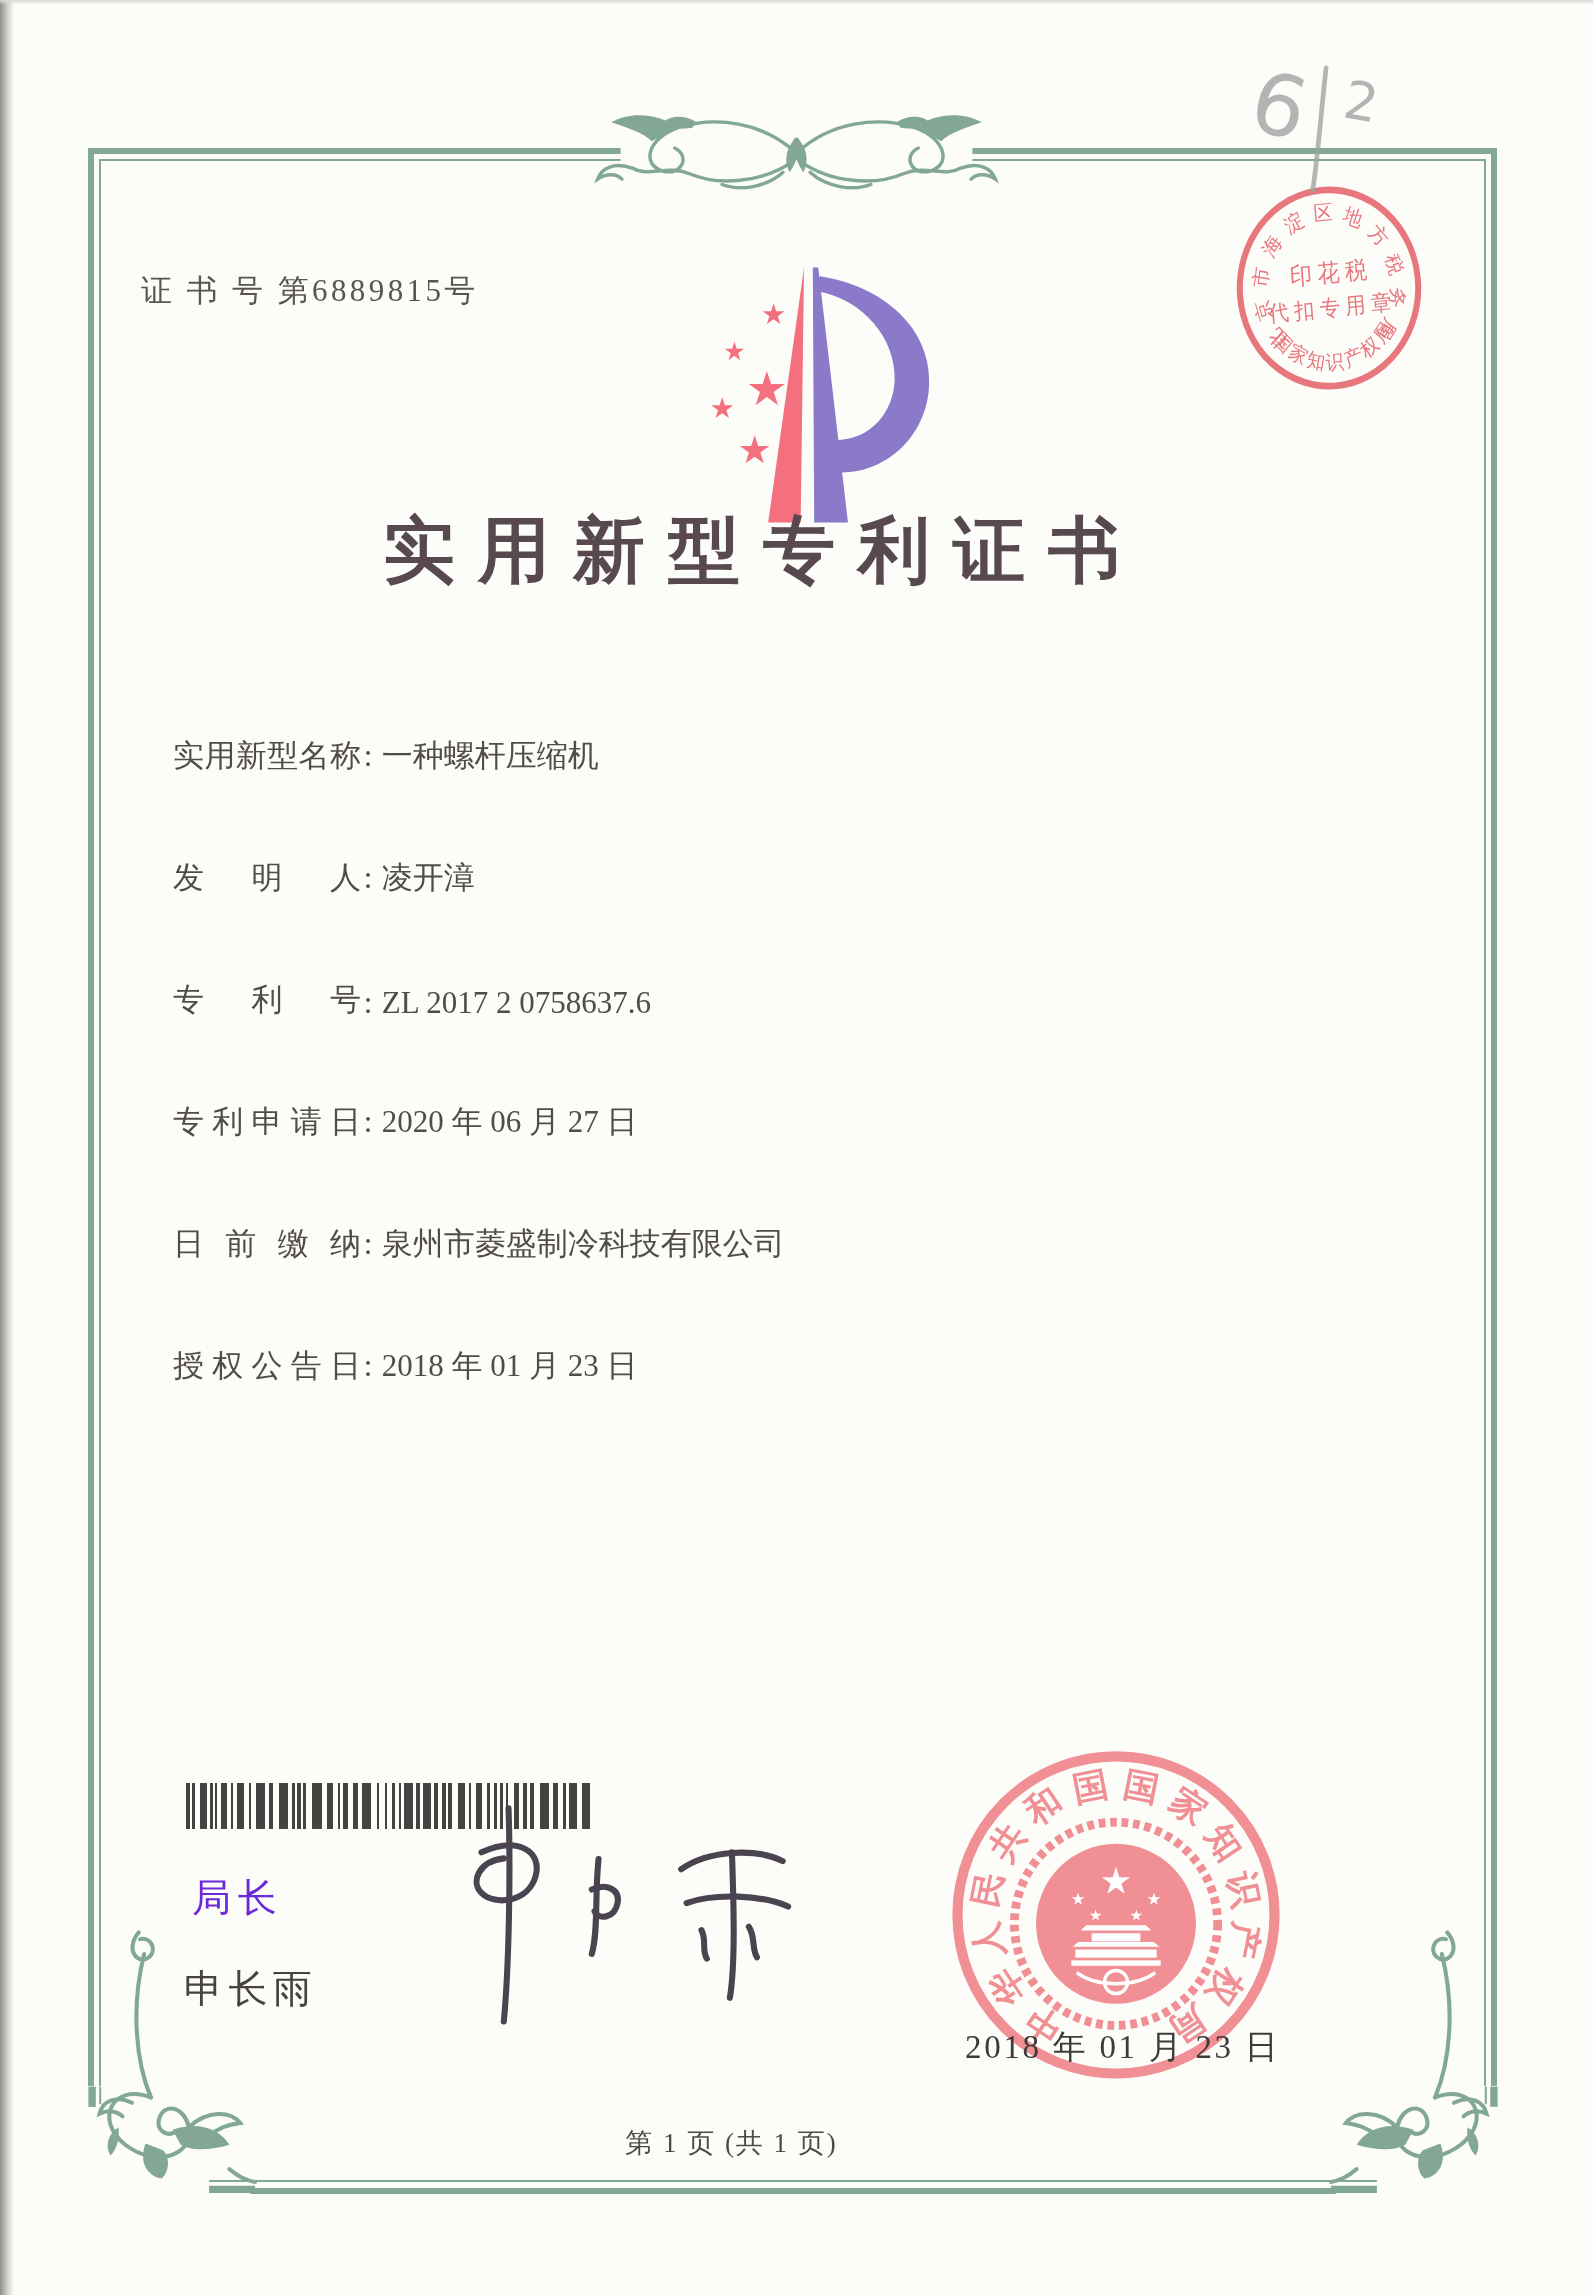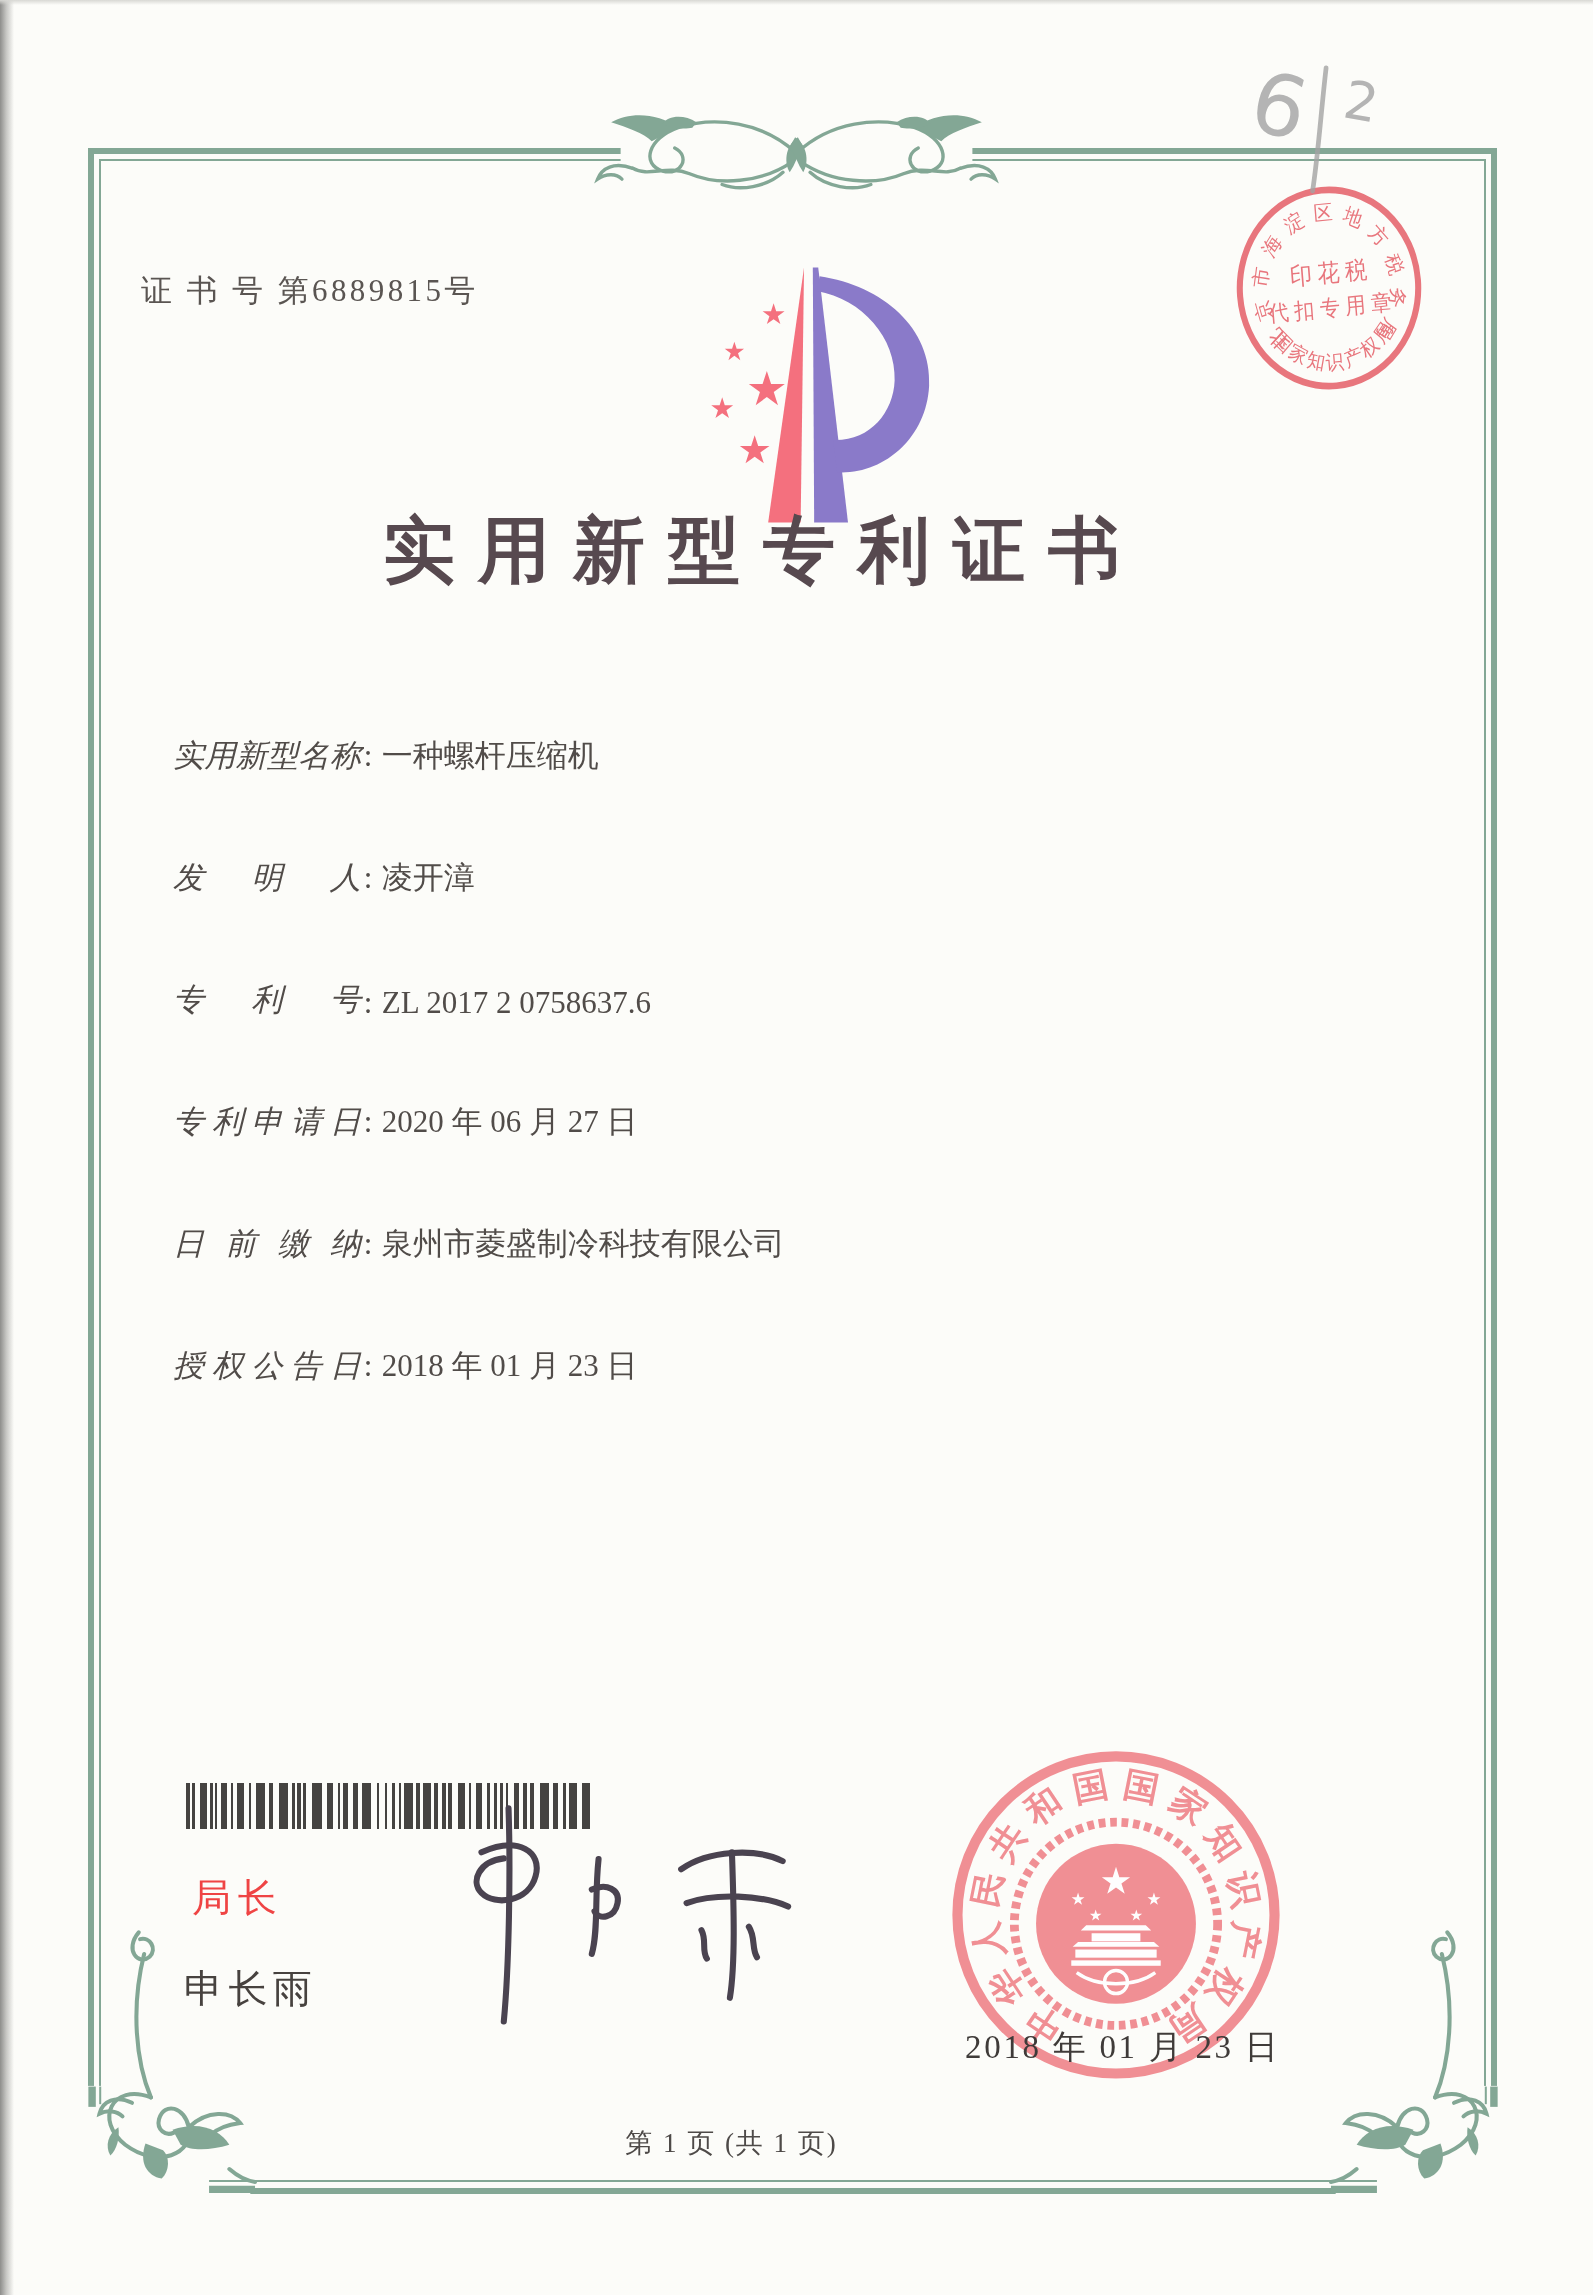--- a/index.html
+++ b/index.html
@@ -33,31 +33,31 @@
     transform:scaleY(1.1) rotate(-5deg);transform-origin:center;}
   .tax-stamp text{font-family:"Liberation Serif",serif;fill:var(--stamp-red);}
   .tax-center{letter-spacing:8px;}
   
   .logo{left:660px;top:257px;width:284px;height:288px;z-index:3;}
   
   .title{left:11px;top:503px;width:1504px;text-align:center;font-size:72px;font-weight:700;
     color:var(--title-ink);letter-spacing:23px;z-index:3;white-space:nowrap;}
   
   .field{left:173px;font-size:31px;z-index:3;white-space:nowrap;color:#514c49;}
-  .field .lab{display:inline-block;width:188px;text-align:justify;text-align-last:justify;vertical-align:bottom;font-style:italic;}
+  .field .lab{display:inline-block;width:188px;text-align:justify;text-align-last:justify;vertical-align:bottom;}
   .field .col{display:inline-block;margin:0 9.5px 0 2.7px;}
   .f0{top:735px;} .f1{top:857px;} .f2{top:979px;} .f3{top:1101px;} .f4{top:1223px;} .f5{top:1345px;}
   
   .paras{left:173px;top:1370px;width:1256px;z-index:3;}
   .paras p{margin:0;font-size:30.5px;line-height:47px;text-align:justify;text-indent:2em;color:#514c49;}
   
   .barcode{left:186px;top:1783px;width:415px;height:46px;z-index:3;font-size:0;white-space:nowrap;overflow:hidden;}
   .barcode span{display:inline-block;height:100%;background:var(--barcode);}
   
-  .commissioner-title{left:192px;top:1871px;font-size:39px;letter-spacing:6.8px;color:#ef4444;z-index:3;}
+  .commissioner-title{left:192px;top:1871px;font-size:39px;letter-spacing:6.8px;color:#6d28d9;z-index:3;}
   .commissioner-name{left:184px;top:1962px;font-size:39px;letter-spacing:5.4px;color:#47423f;z-index:3;}
   .signature{left:417px;top:1788px;width:420px;height:264px;z-index:3;}
   
   .office-seal{left:950px;top:1751px;width:332px;height:332px;z-index:3;opacity:.92;}
   .office-seal text{font-family:"Liberation Serif",serif;font-weight:700;fill:var(--seal-red);}
   
   .issue-date{left:965px;top:2025px;font-size:33px;letter-spacing:2.7px;color:#3f3b39;z-index:4;}
   
   .footer{left:0;top:2125px;width:1463px;text-align:center;font-size:27px;letter-spacing:2px;
     color:#4e4a48;z-index:3;}

